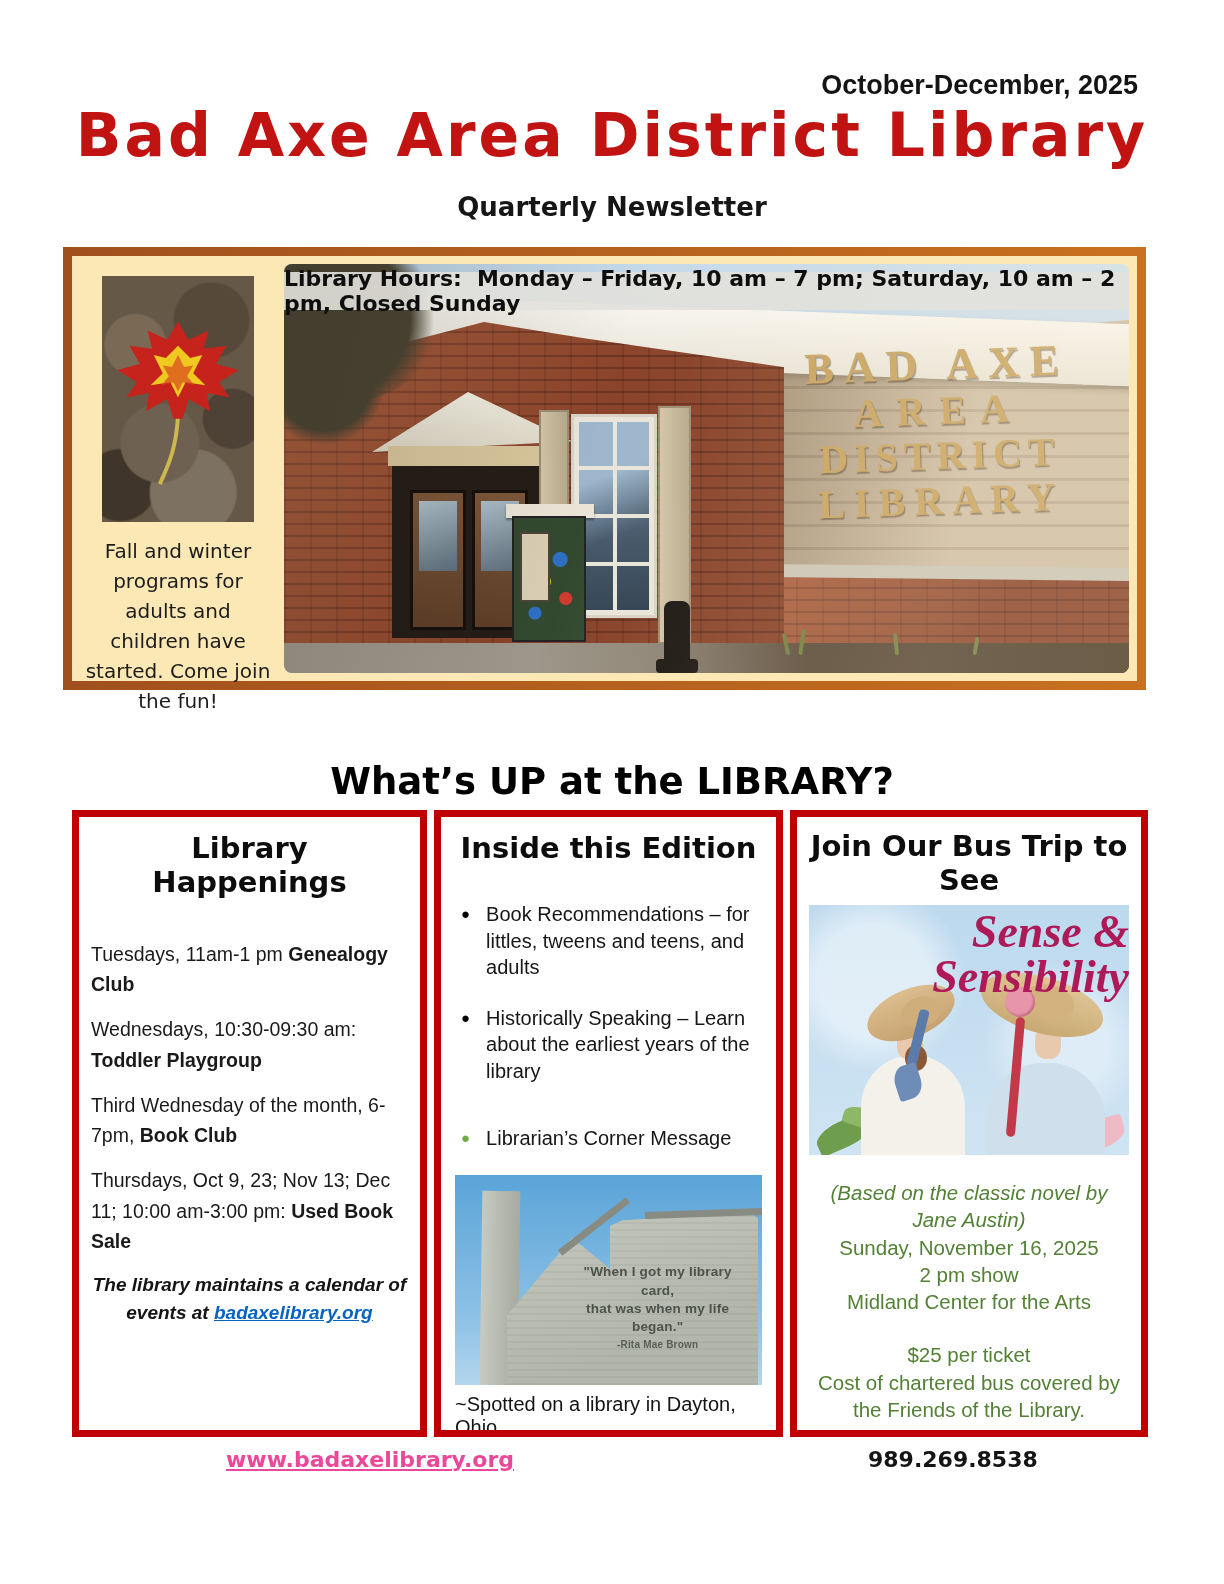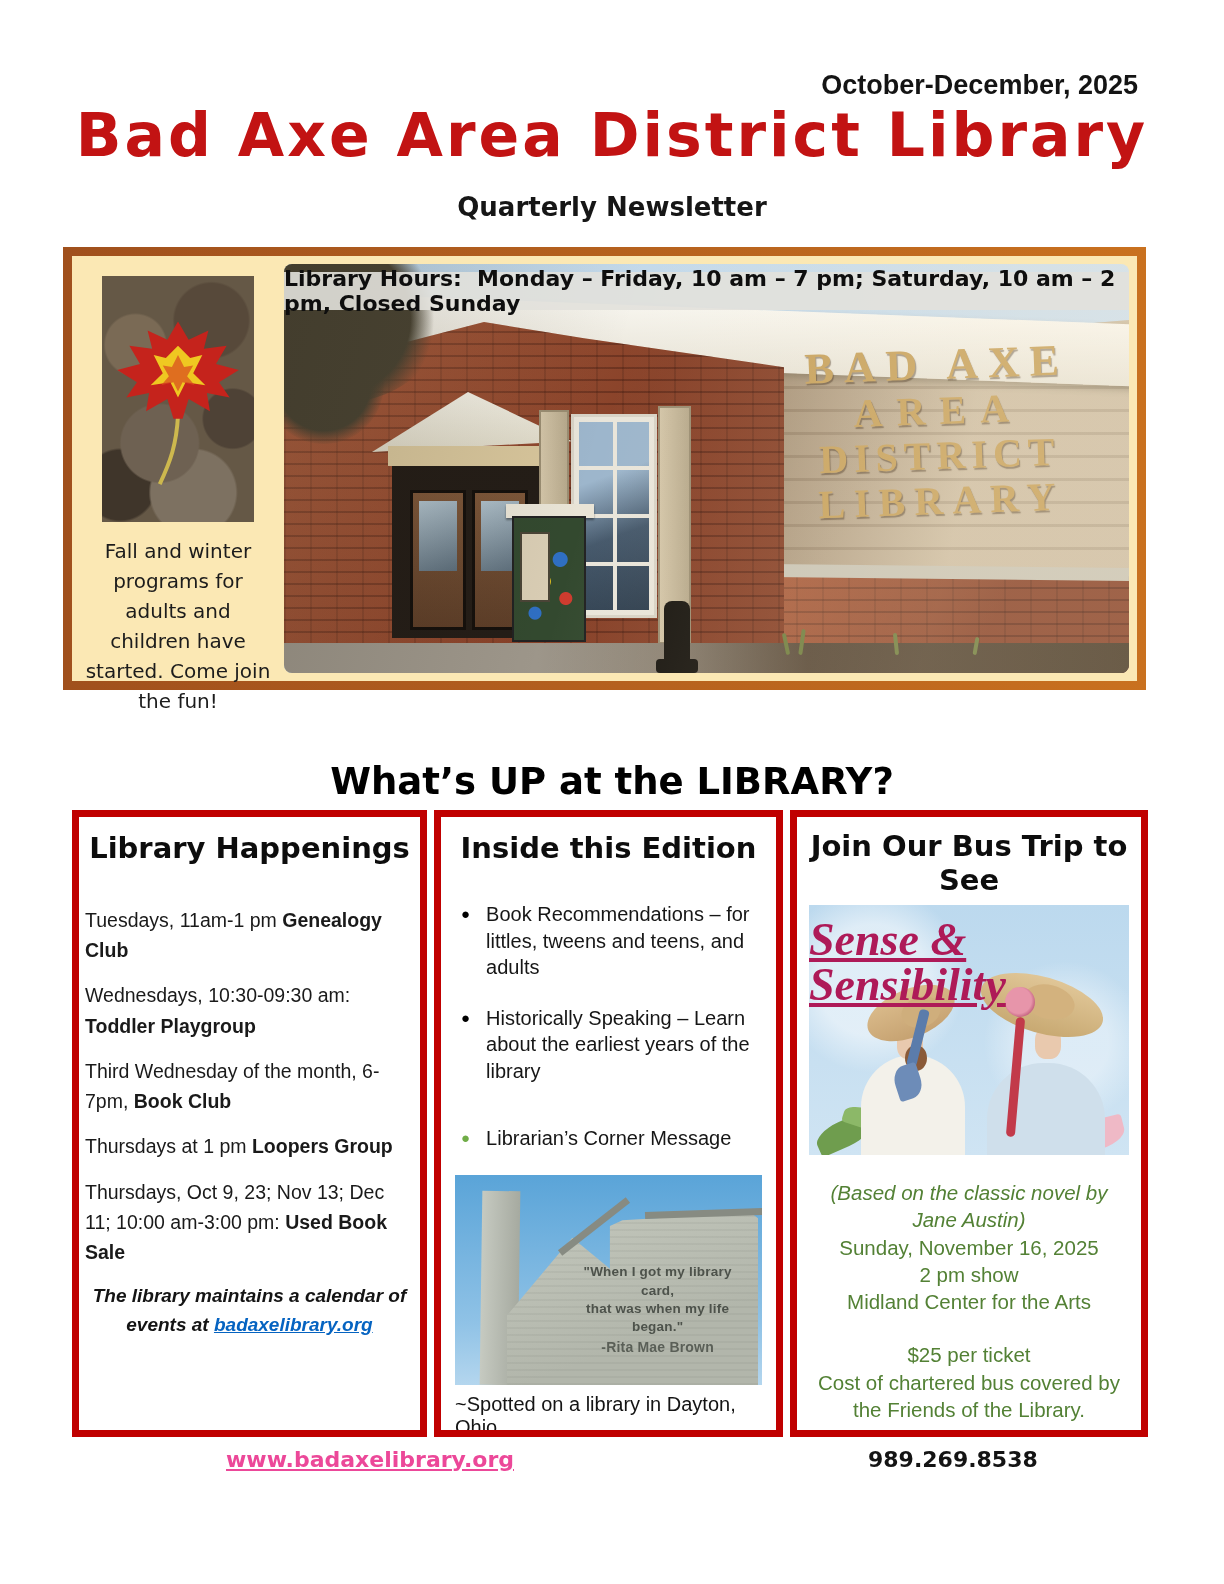--- a/index.html
+++ b/index.html
@@ -103,21 +103,21 @@
   .bollard-base{position:absolute;left:372px;bottom:0;width:42px;height:14px;z-index:7;
            background:#17140f;border-radius:4px;}
   .photo-shade{position:absolute;inset:0;z-index:8;pointer-events:none;
            background:linear-gradient(105deg,rgba(30,25,15,.16),rgba(0,0,0,0) 38%,rgba(255,238,205,.20) 78%);}
 
   
   .whats-up{position:absolute;top:760px;left:0;right:0;text-align:center;
             font-family:"DejaVu Sans",sans-serif;font-weight:800;font-size:37px;color:#000;}
   .columns{position:absolute;left:72px;top:810px;width:1076px;height:627px;display:flex;gap:7px;}
   .col{border:7px solid #c00000;background:#fff;box-sizing:border-box;overflow:hidden;}
-  .col1{flex:0 0 355px;padding:10px 6px;}
+  .col1{flex:0 0 355px;padding:10px 12px;}
   .col2{flex:0 0 349px;padding:10px 14px;}
   .col3{flex:1;padding:8px 12px;}
   .col-header{font-family:"DejaVu Sans",sans-serif;font-weight:700;font-size:29px;text-align:center;
               margin:4px 0 0;color:#0d0d0d;}
   .events{margin-top:40px;}
   .event{font-size:19.5px;line-height:1.55;margin:0 0 15px;color:#1a1a1a;}
   .event b{font-weight:700;}
   .cal-note{margin-top:10px;text-align:center;font-style:italic;font-weight:600;
             font-size:19px;line-height:1.5;color:#141414;}
   .cal-note a{color:#0563c1;text-decoration:underline;}
@@ -132,31 +132,31 @@
   .chimney{position:absolute;left:26px;top:16px;width:38px;bottom:0;
            background:linear-gradient(90deg,#c6cac1,#a6aaa0);transform:rotate(.8deg);}
   .dayton-wall{position:absolute;left:52px;right:4px;top:16px;bottom:0;
            background:
             repeating-linear-gradient(0deg,rgba(90,95,88,.08) 0 2px,transparent 2px 7px),
             linear-gradient(160deg,#c6cabf,#b2b6ab 70%);
            clip-path:polygon(0 100%,0 64%,26% 24%,41% 40%,41% 18%,46% 15%,97% 11%,100% 14%,100% 100%);}
   .coping{position:absolute;background:#878b82;z-index:2;}
   .dayton-quote{position:absolute;left:36%;top:42%;width:60%;z-index:3;text-align:center;
                 color:#4d524b;font-weight:700;font-size:13.5px;line-height:1.35;letter-spacing:.2px;}
-  .dayton-attrib{font-size:14px;font-weight:600;margin-top:2px;color:#5a5f57;}
+  .dayton-attrib{font-size:10px;font-weight:600;margin-top:2px;color:#5a5f57;}
   .photo-caption{font-size:20px;margin-top:8px;color:#141414;}
 
   
   .poster{position:relative;width:100%;height:250px;margin-top:8px;overflow:hidden;
           background:
            radial-gradient(circle at 20% 30%, rgba(255,255,255,.5) 0 18%, transparent 30%),
            radial-gradient(circle at 80% 55%, rgba(255,255,255,.4) 0 15%, transparent 28%),
            linear-gradient(180deg,#bcd9ee,#cfe4f3);}
-  .poster-title{position:absolute;top:12px;left:0;right:0;text-align:left;z-index:4;
-          font-family:"Liberation Serif",serif;font-style:italic;font-weight:700;color:#ae1a58;text-decoration:underline;}
+  .poster-title{position:absolute;top:4px;left:0;right:0;text-align:right;z-index:4;
+          font-family:"Liberation Serif",serif;font-style:italic;font-weight:700;color:#ae1a58;}
   .poster-title .t1{font-size:46px;line-height:1.0;}
   .poster-title .t2{font-size:46px;line-height:.95;}
   .fig{position:absolute;z-index:2;}
   .leafy{position:absolute;border-radius:50% 4px 50% 4px;z-index:1;}
 
   
   .trip-details{margin-top:24px;text-align:center;color:#538135;font-size:20.5px;line-height:1.33;}
   .trip-details .b{font-weight:700;}
   .trip-details .i{font-style:italic;}
   .trip-spacer{height:26px;}
@@ -240,21 +240,20 @@
   <div class="whats-up">What’s UP at the LIBRARY?</div>
 
   <div class="columns">
 
     <div class="col col1">
       <div class="col-header">Library Happenings</div>
       <div class="events">
         <p class="event"><span>Tuesdays, 11am-1 pm </span><b>Genealogy Club</b></p>
         <p class="event"><span>Wednesdays, 10:30-09:30 am: </span><b>Toddler Playgroup</b></p>
         <p class="event"><span>Third Wednesday of the month, 6-7pm, </span><b>Book Club</b></p>
-        <p class="event"><span>Thursdays at 1 pm </span><b>Loopers Group</b></p>
         <p class="event"><span>Thursdays, Oct 9, 23; Nov 13; Dec 11; 10:00 am-3:00 pm: </span><b>Used Book Sale</b></p>
       </div>
       <div class="cal-note"><span>The library maintains a calendar of events at </span><a href="#">badaxelibrary.org</a></div>
     </div>
 
     <div class="col col2">
       <div class="col-header">Inside this Edition</div>
       <div class="bullets">
         <div class="bullet-row">
           <span class="bullet-dot" style="color: rgb(0, 0, 0);">●</span>

